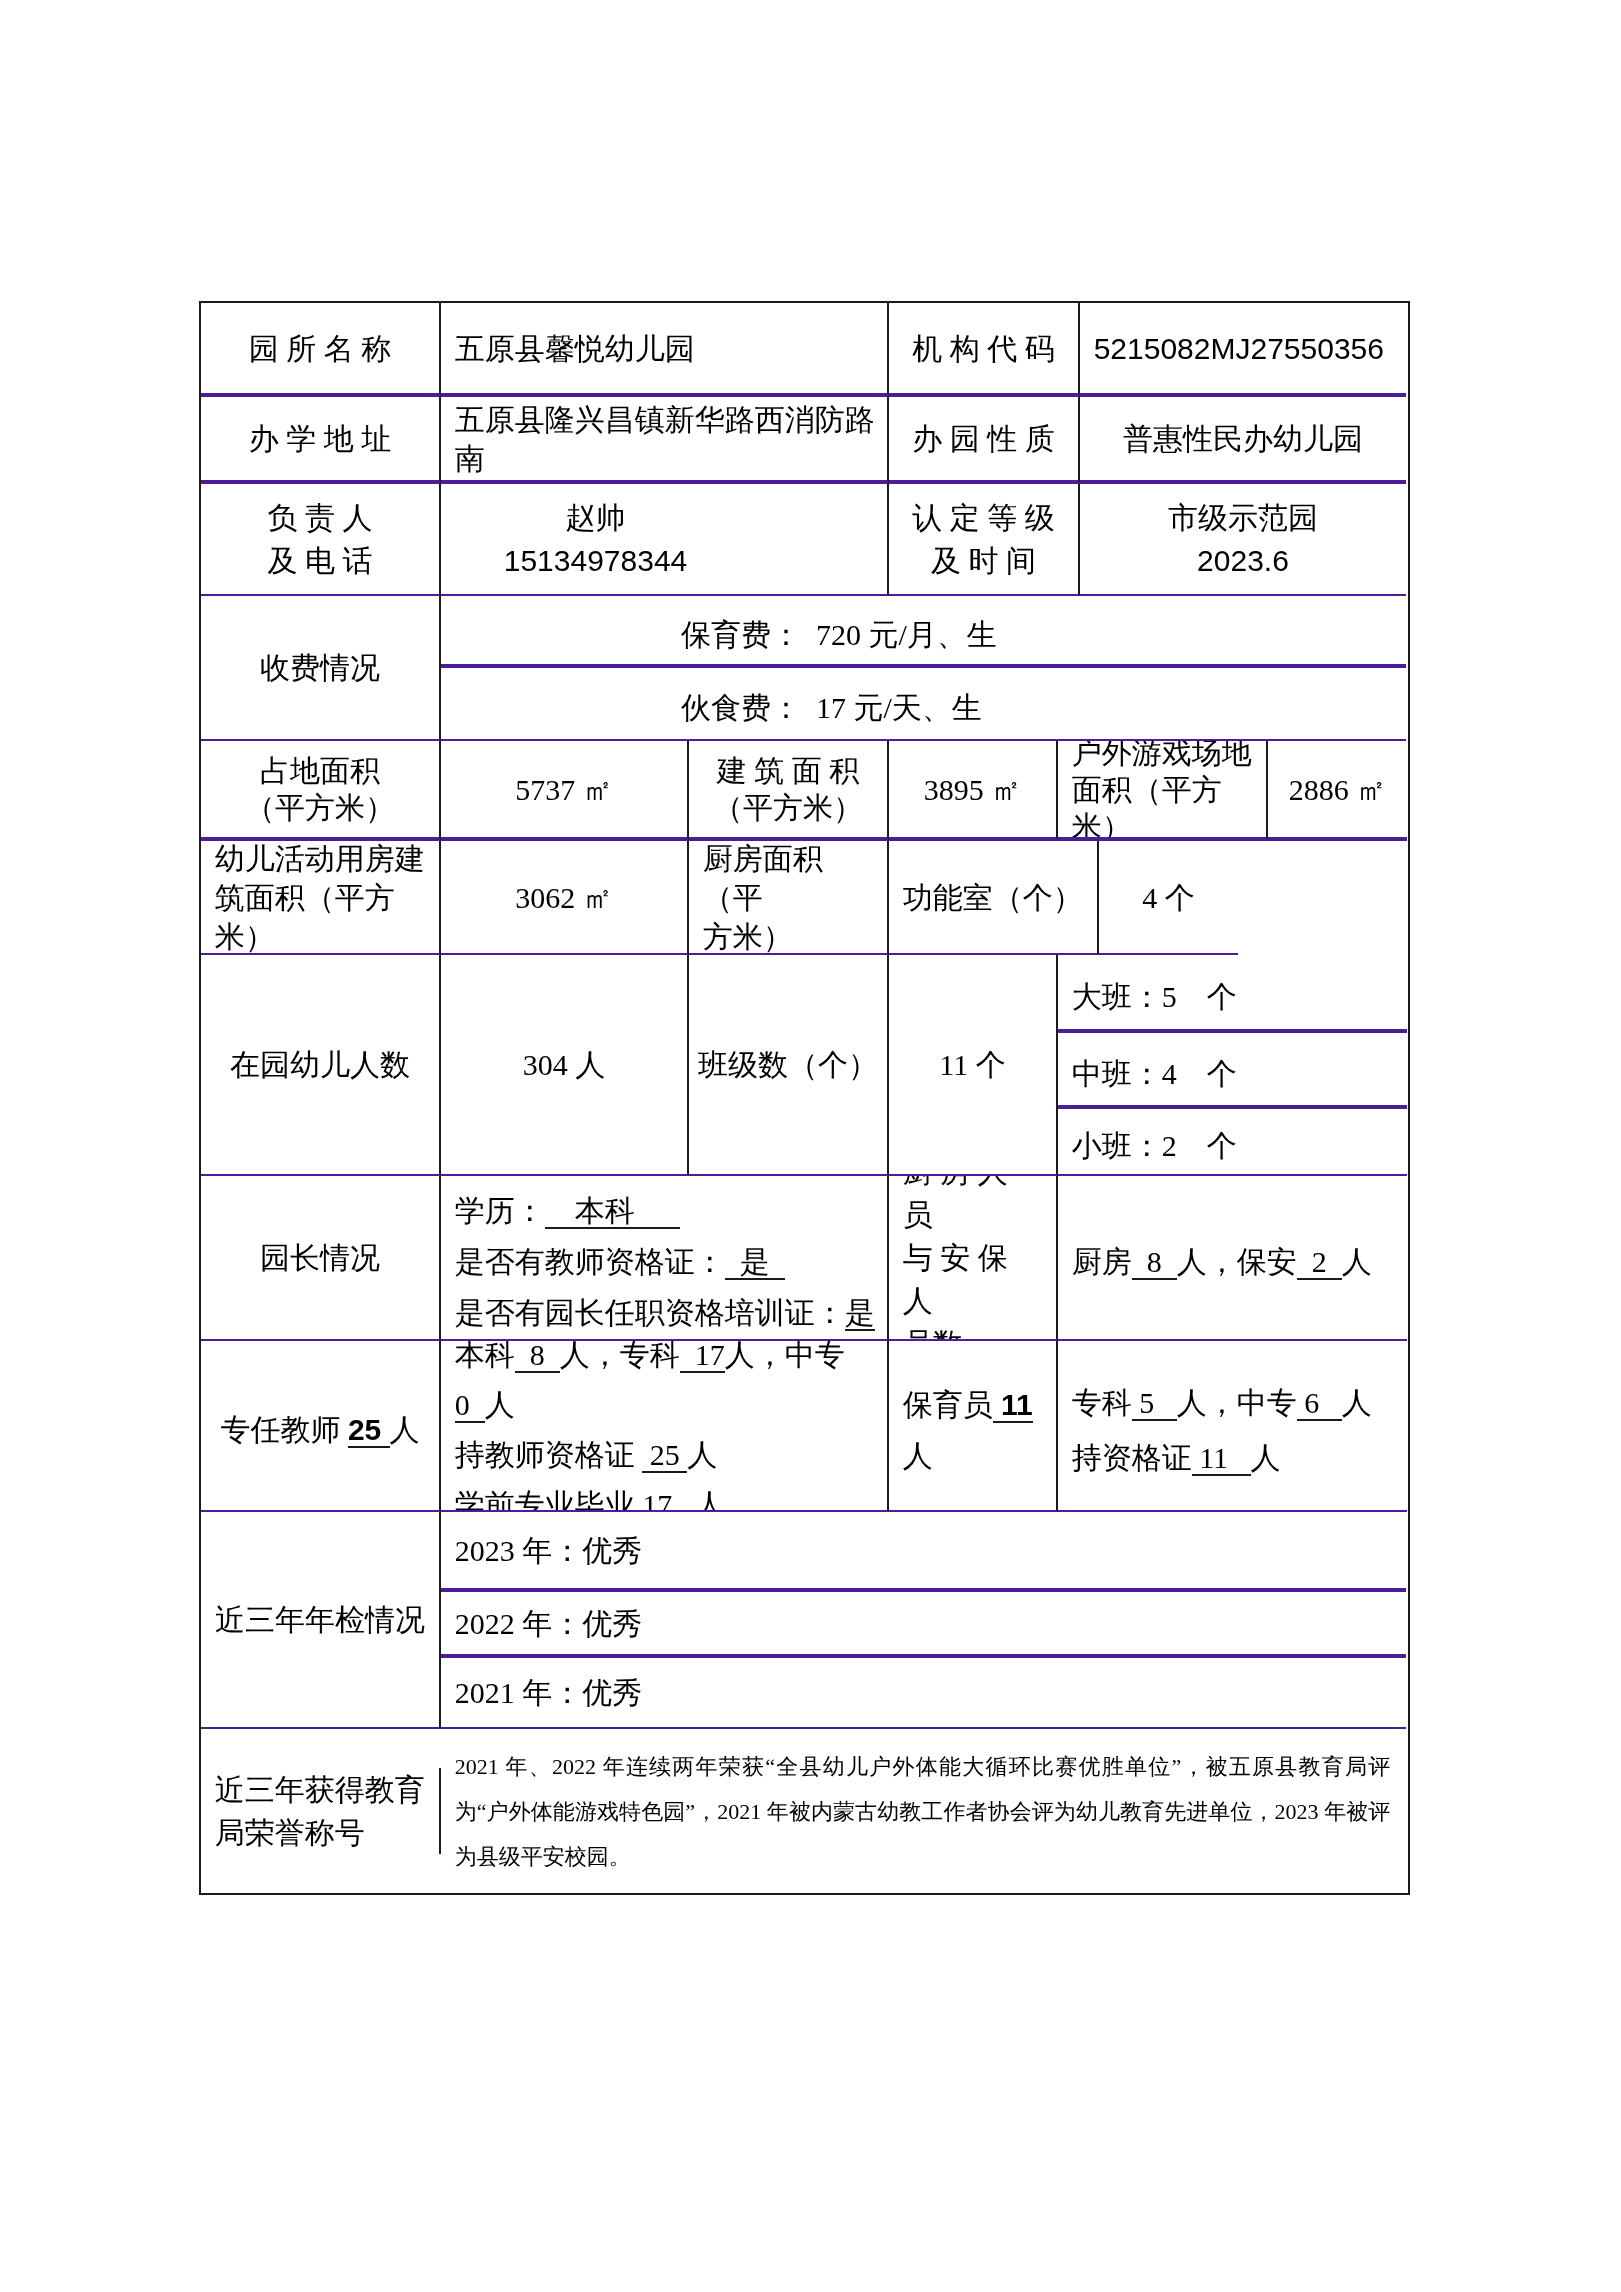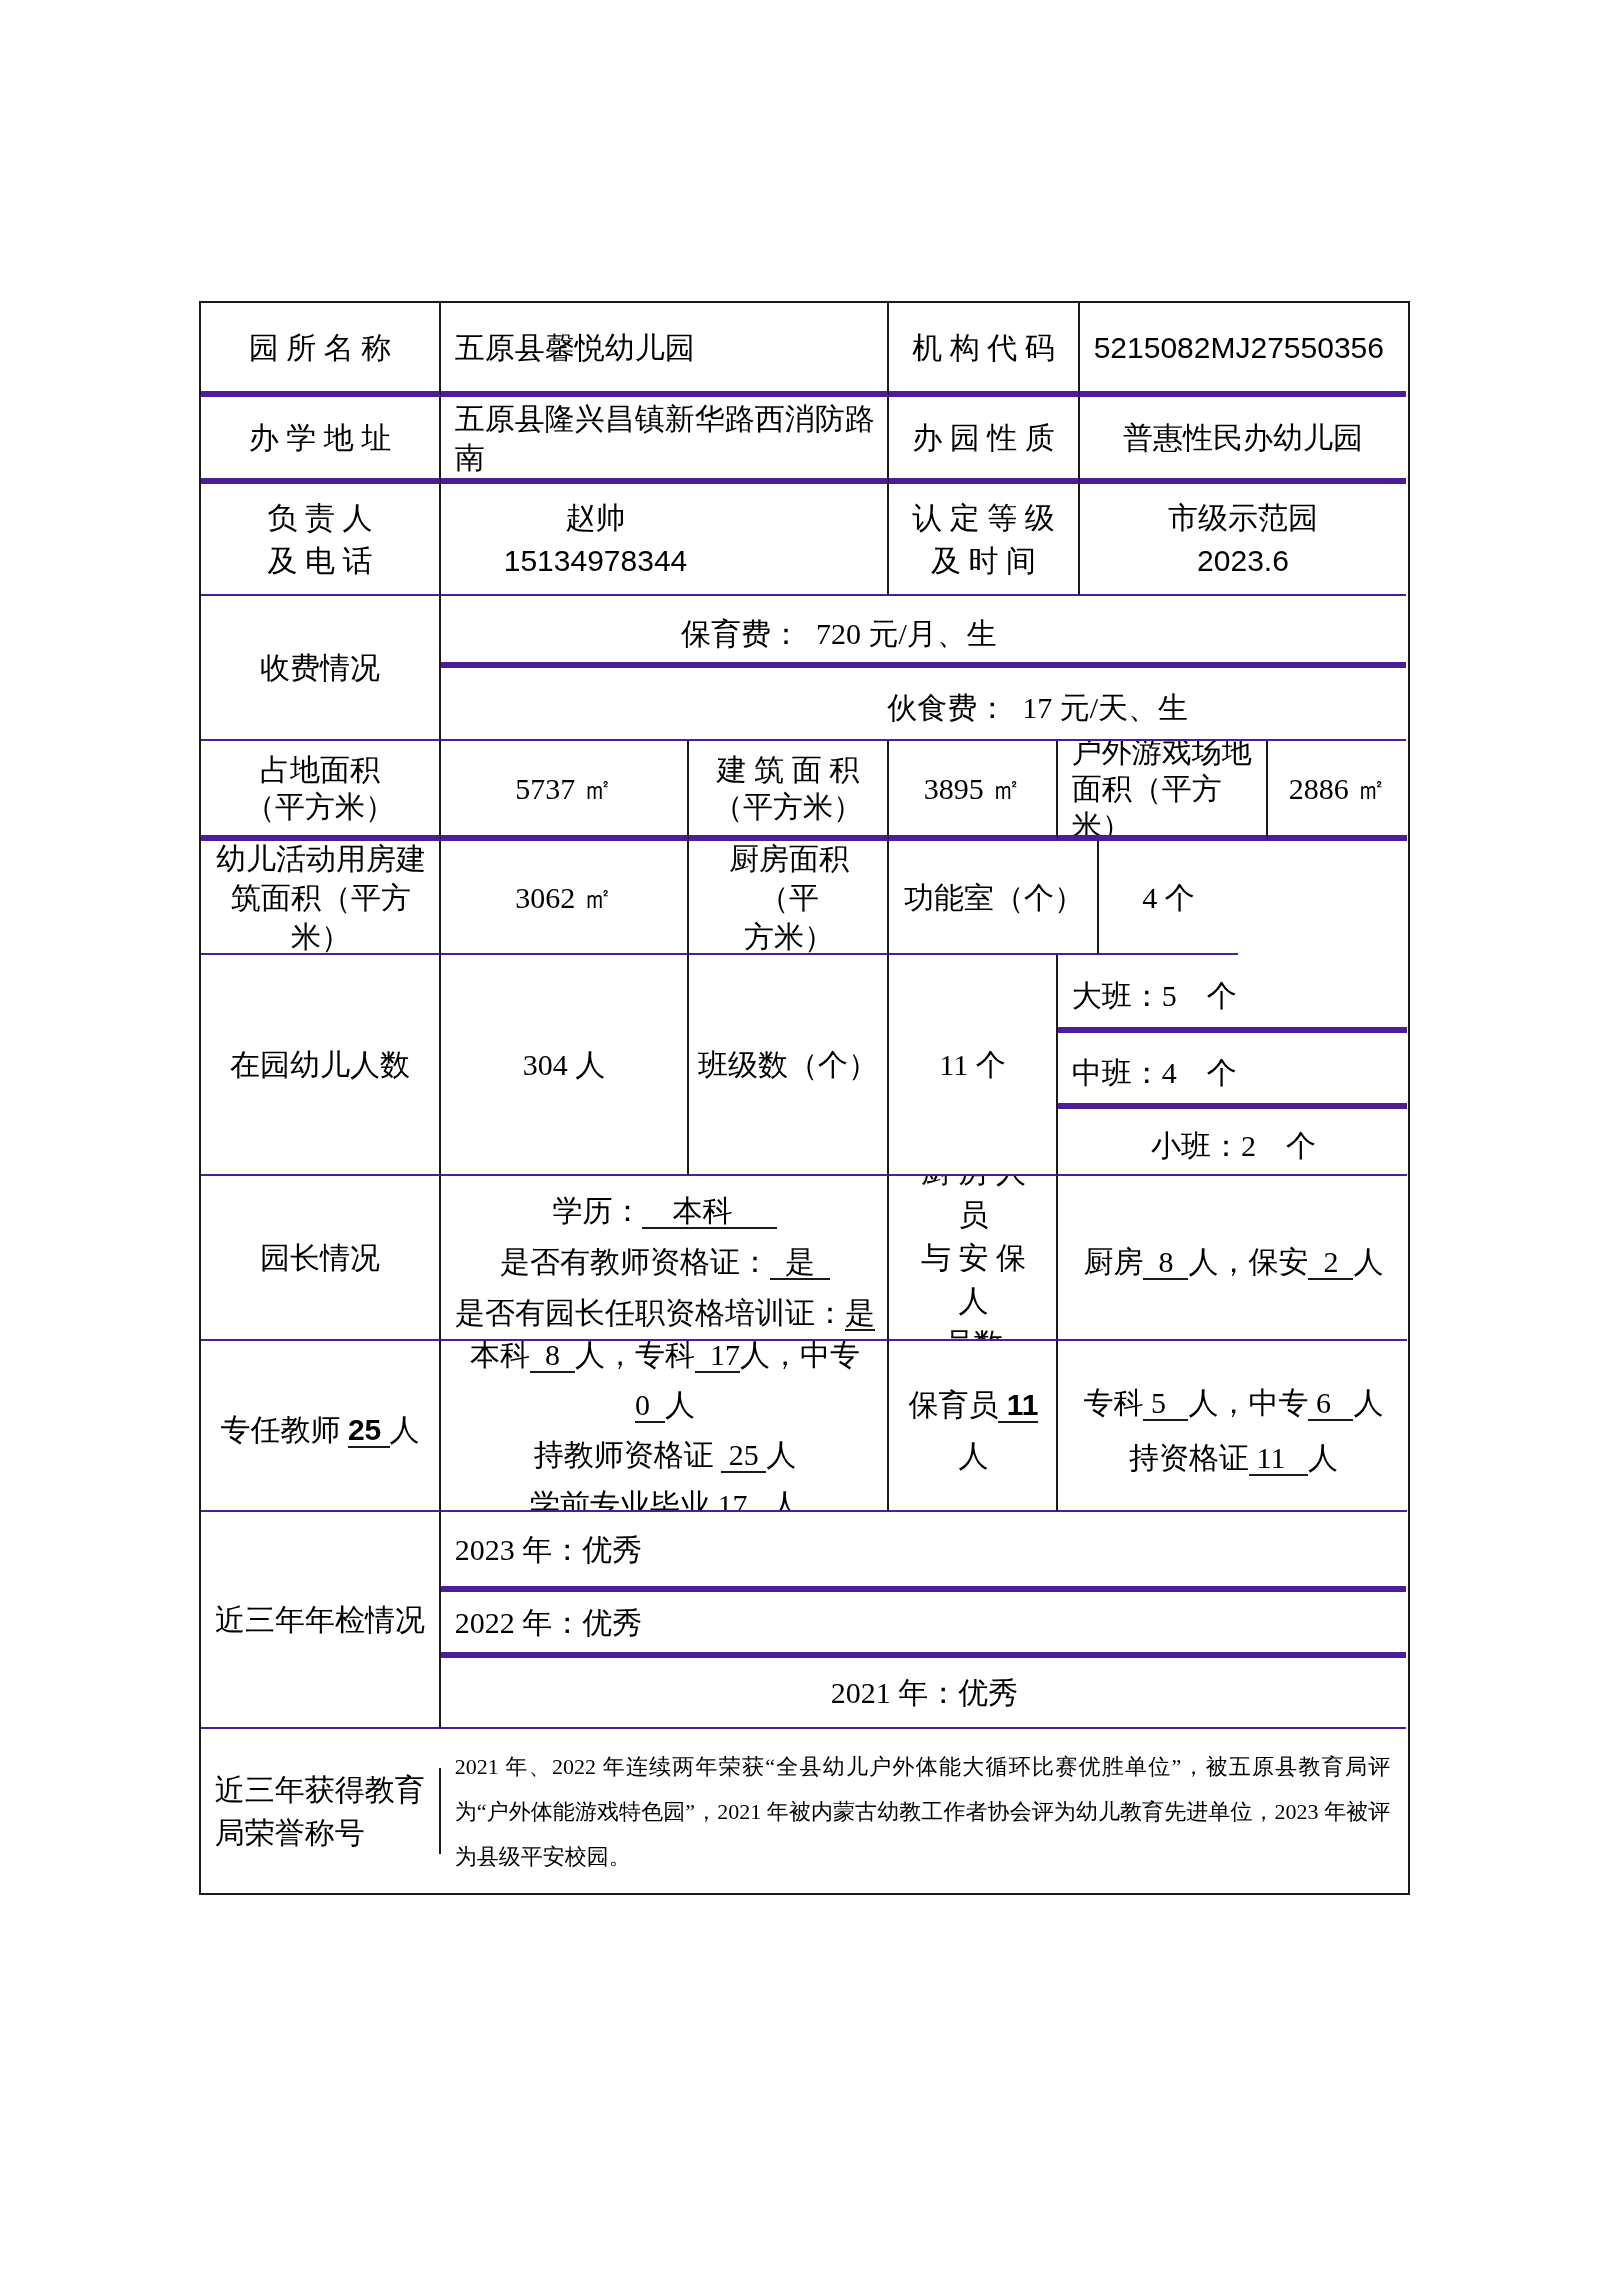--- a/index.html
+++ b/index.html
@@ -9,27 +9,27 @@
     font-family:"Liberation Serif", serif;
     color:#000;
   }
   .tbl {
     position:absolute; left:199px; top:301px; width:1211px;
     border:2.9px solid #1b1b1b;
   }
   .row { display:flex; }
   .cell {
     border-right:2px solid #1b1b1b;
-    border-bottom:6px solid #4c1d95;
+    border-bottom:4px solid #4c1d95;
     display:flex; flex-direction:column; justify-content:center;
     font-size:30px; line-height:43px; overflow:hidden;
   }
   .nbr { border-right:none; }
   .nbb { border-bottom:none; }
-  .bb3 { border-bottom-width:2.9px;text-align:center; }
+  .bb3 { border-bottom-width:2.9px; }
   .stack { display:flex; flex-direction:column; }
   .c { align-items:center; text-align:center; }
   .l { padding-left:13.7px; padding-right:11.8px; }
   .pre { white-space:pre-wrap;margin-top:8px; }
   .lh38 { line-height:37px; }
   .lh40 { line-height:39px; }
   .lh43 { line-height:42px; }
   .lh48 { line-height:47px; }
   .feeline { padding-left:240px; }
   .shiftl { padding-right:137px; }

